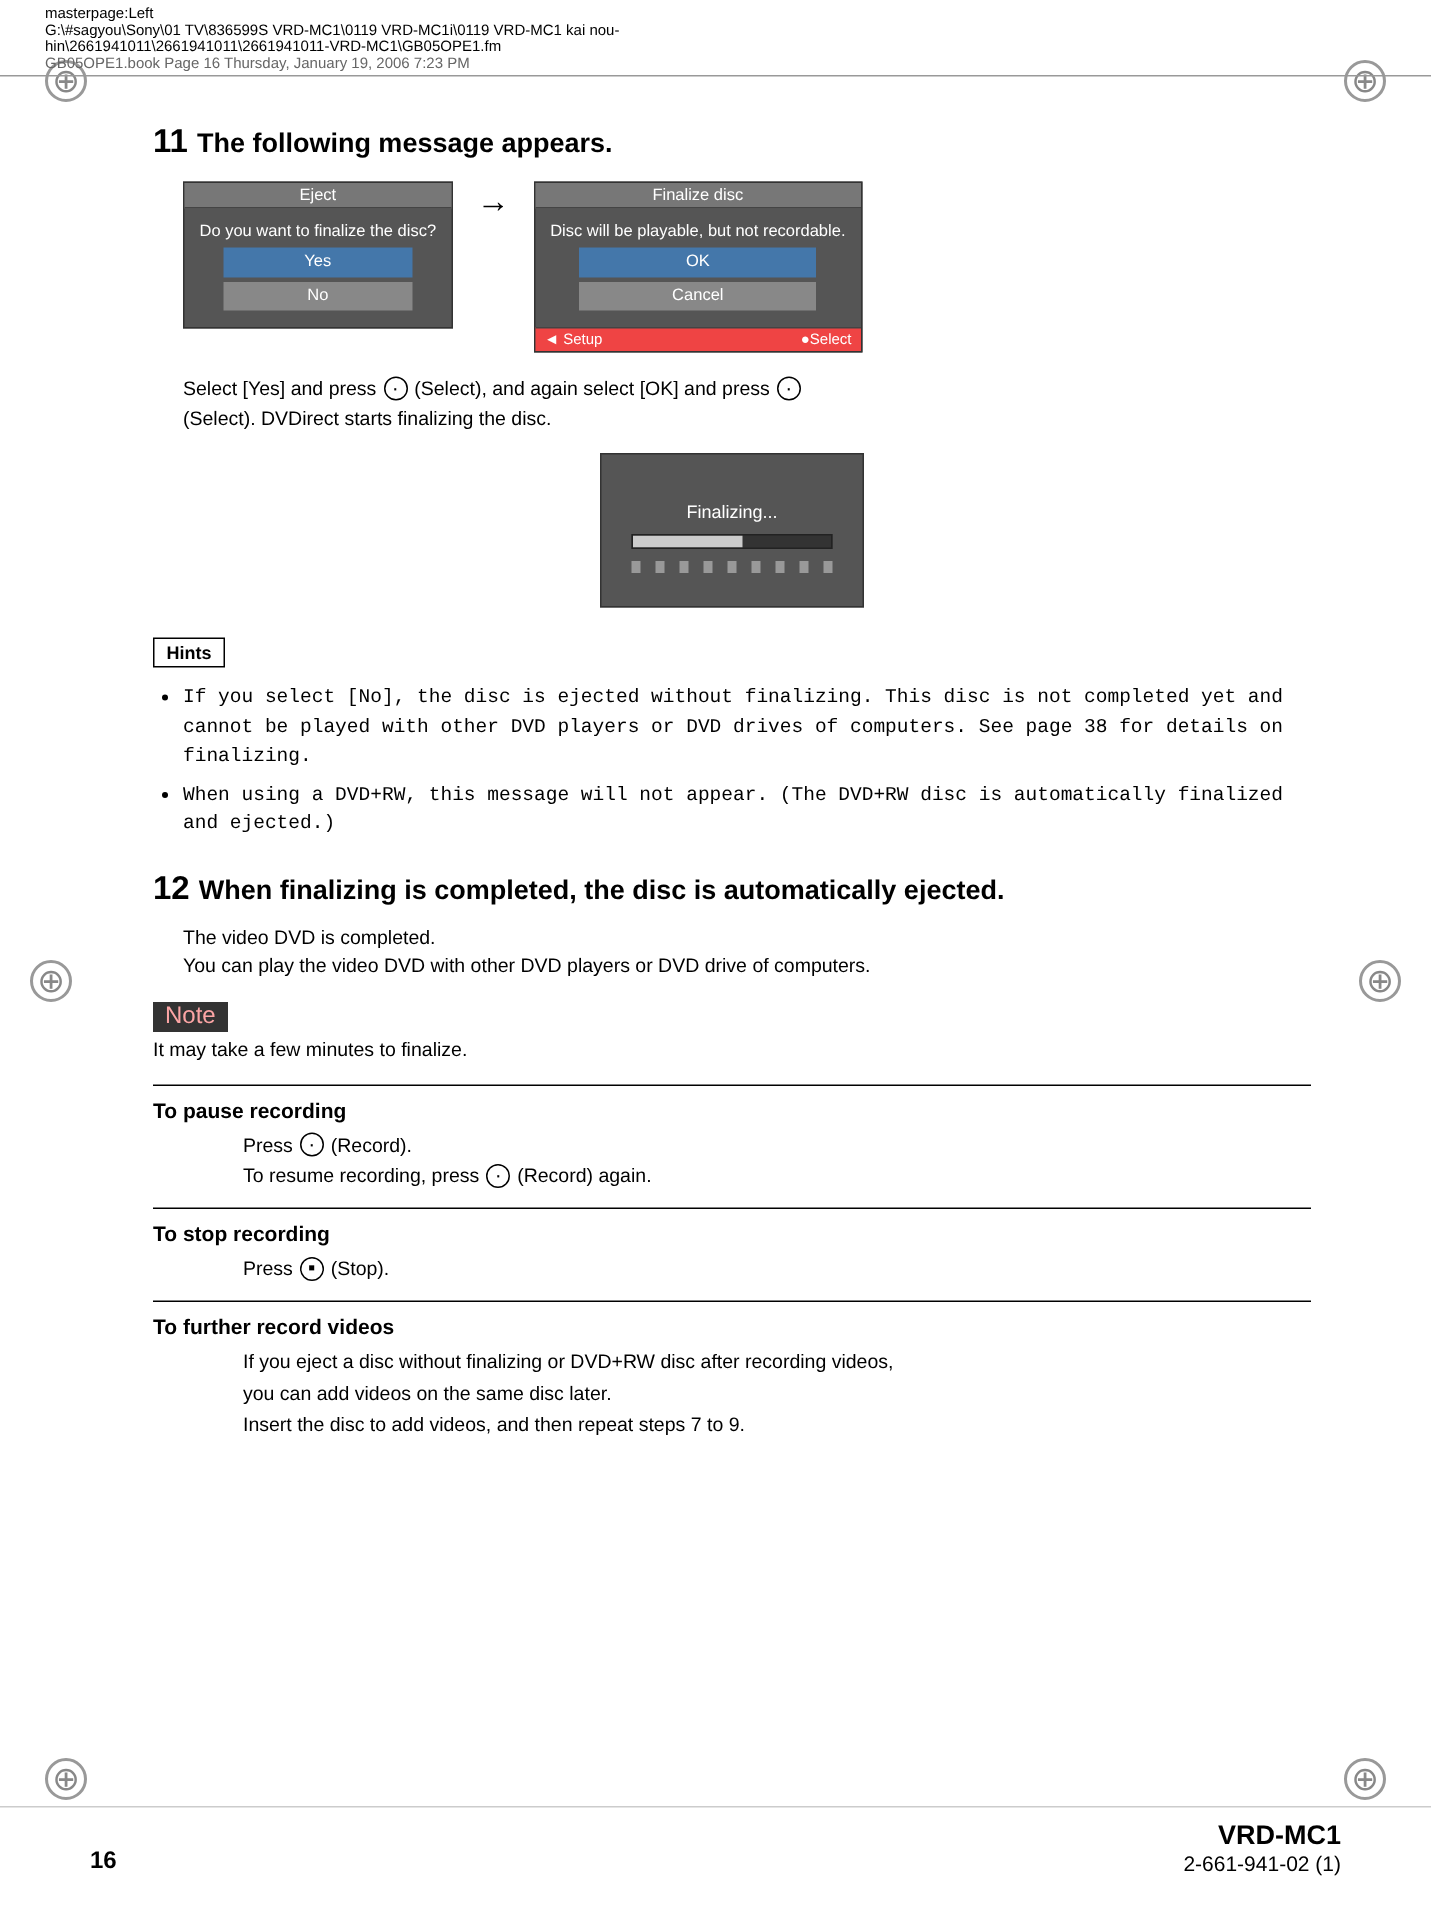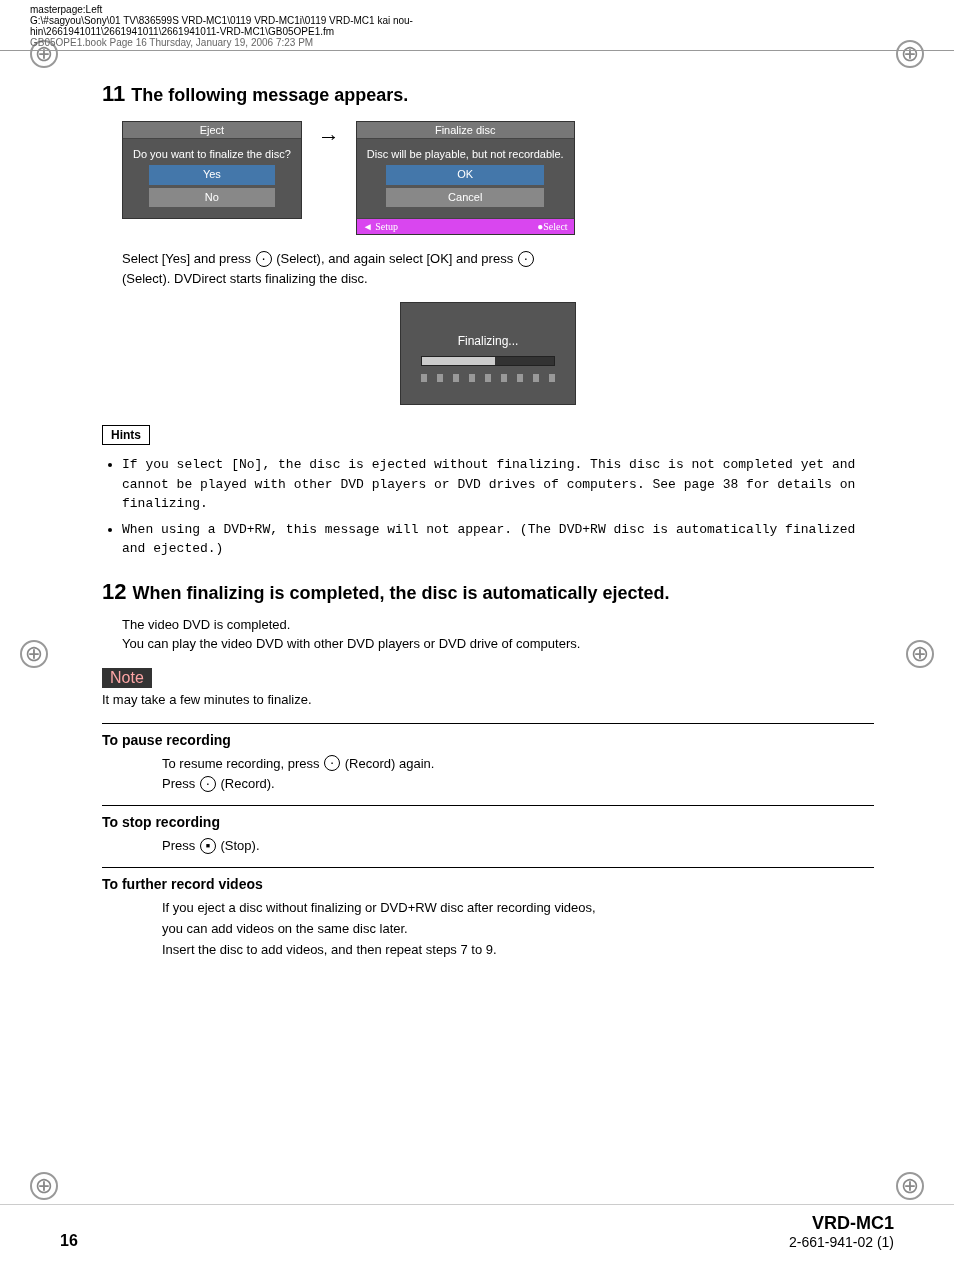--- a/index.html
+++ b/index.html
@@ -93,28 +93,27 @@
       text-align: center;
       cursor: pointer;
     }
     .dialog-btn.selected {
       background: #4477aa;
     }
     .dialog-btn.normal {
       background: #888;
     }
     .dialog-footer {
-      background: #d946ef;
+      background: #ef4444;
       display: flex;
       justify-content: space-between;
       padding: 2px 6px;
       font-size: 10px;
       color: #fff;
       border-top: 1px solid #444;
-      font-family: Liberation Serif, serif;
     }
     .arrow-separator {
       font-size: 22px;
       color: #000;
     }
 
     
     .select-text {
       margin: 0 0 14px 20px;
       font-size: 13px;
@@ -433,28 +432,28 @@
 
   
   <div class="note-box-label">Note</div>
   <p class="note-text">It may take a few minutes to finalize.</p>
 
   
   <hr class="section-rule">
   <p class="subsection-title">To pause recording</p>
   <div class="subsection-body">
     <p>
+      <span>Press</span>
+      <span class="btn-icon dot"></span>
+      <span>(Record).</span>
+    </p>
+    <p>
       <span>To resume recording, press</span>
       <span class="btn-icon dot"></span>
       <span>(Record) again.</span>
-    </p>
-    <p>
-      <span>Press</span>
-      <span class="btn-icon dot"></span>
-      <span>(Record).</span>
     </p>
   </div>
 
   
   <hr class="section-rule">
   <p class="subsection-title">To stop recording</p>
   <div class="subsection-body">
     <p>
       <span>Press</span>
       <span class="btn-icon stop-sq"></span>

